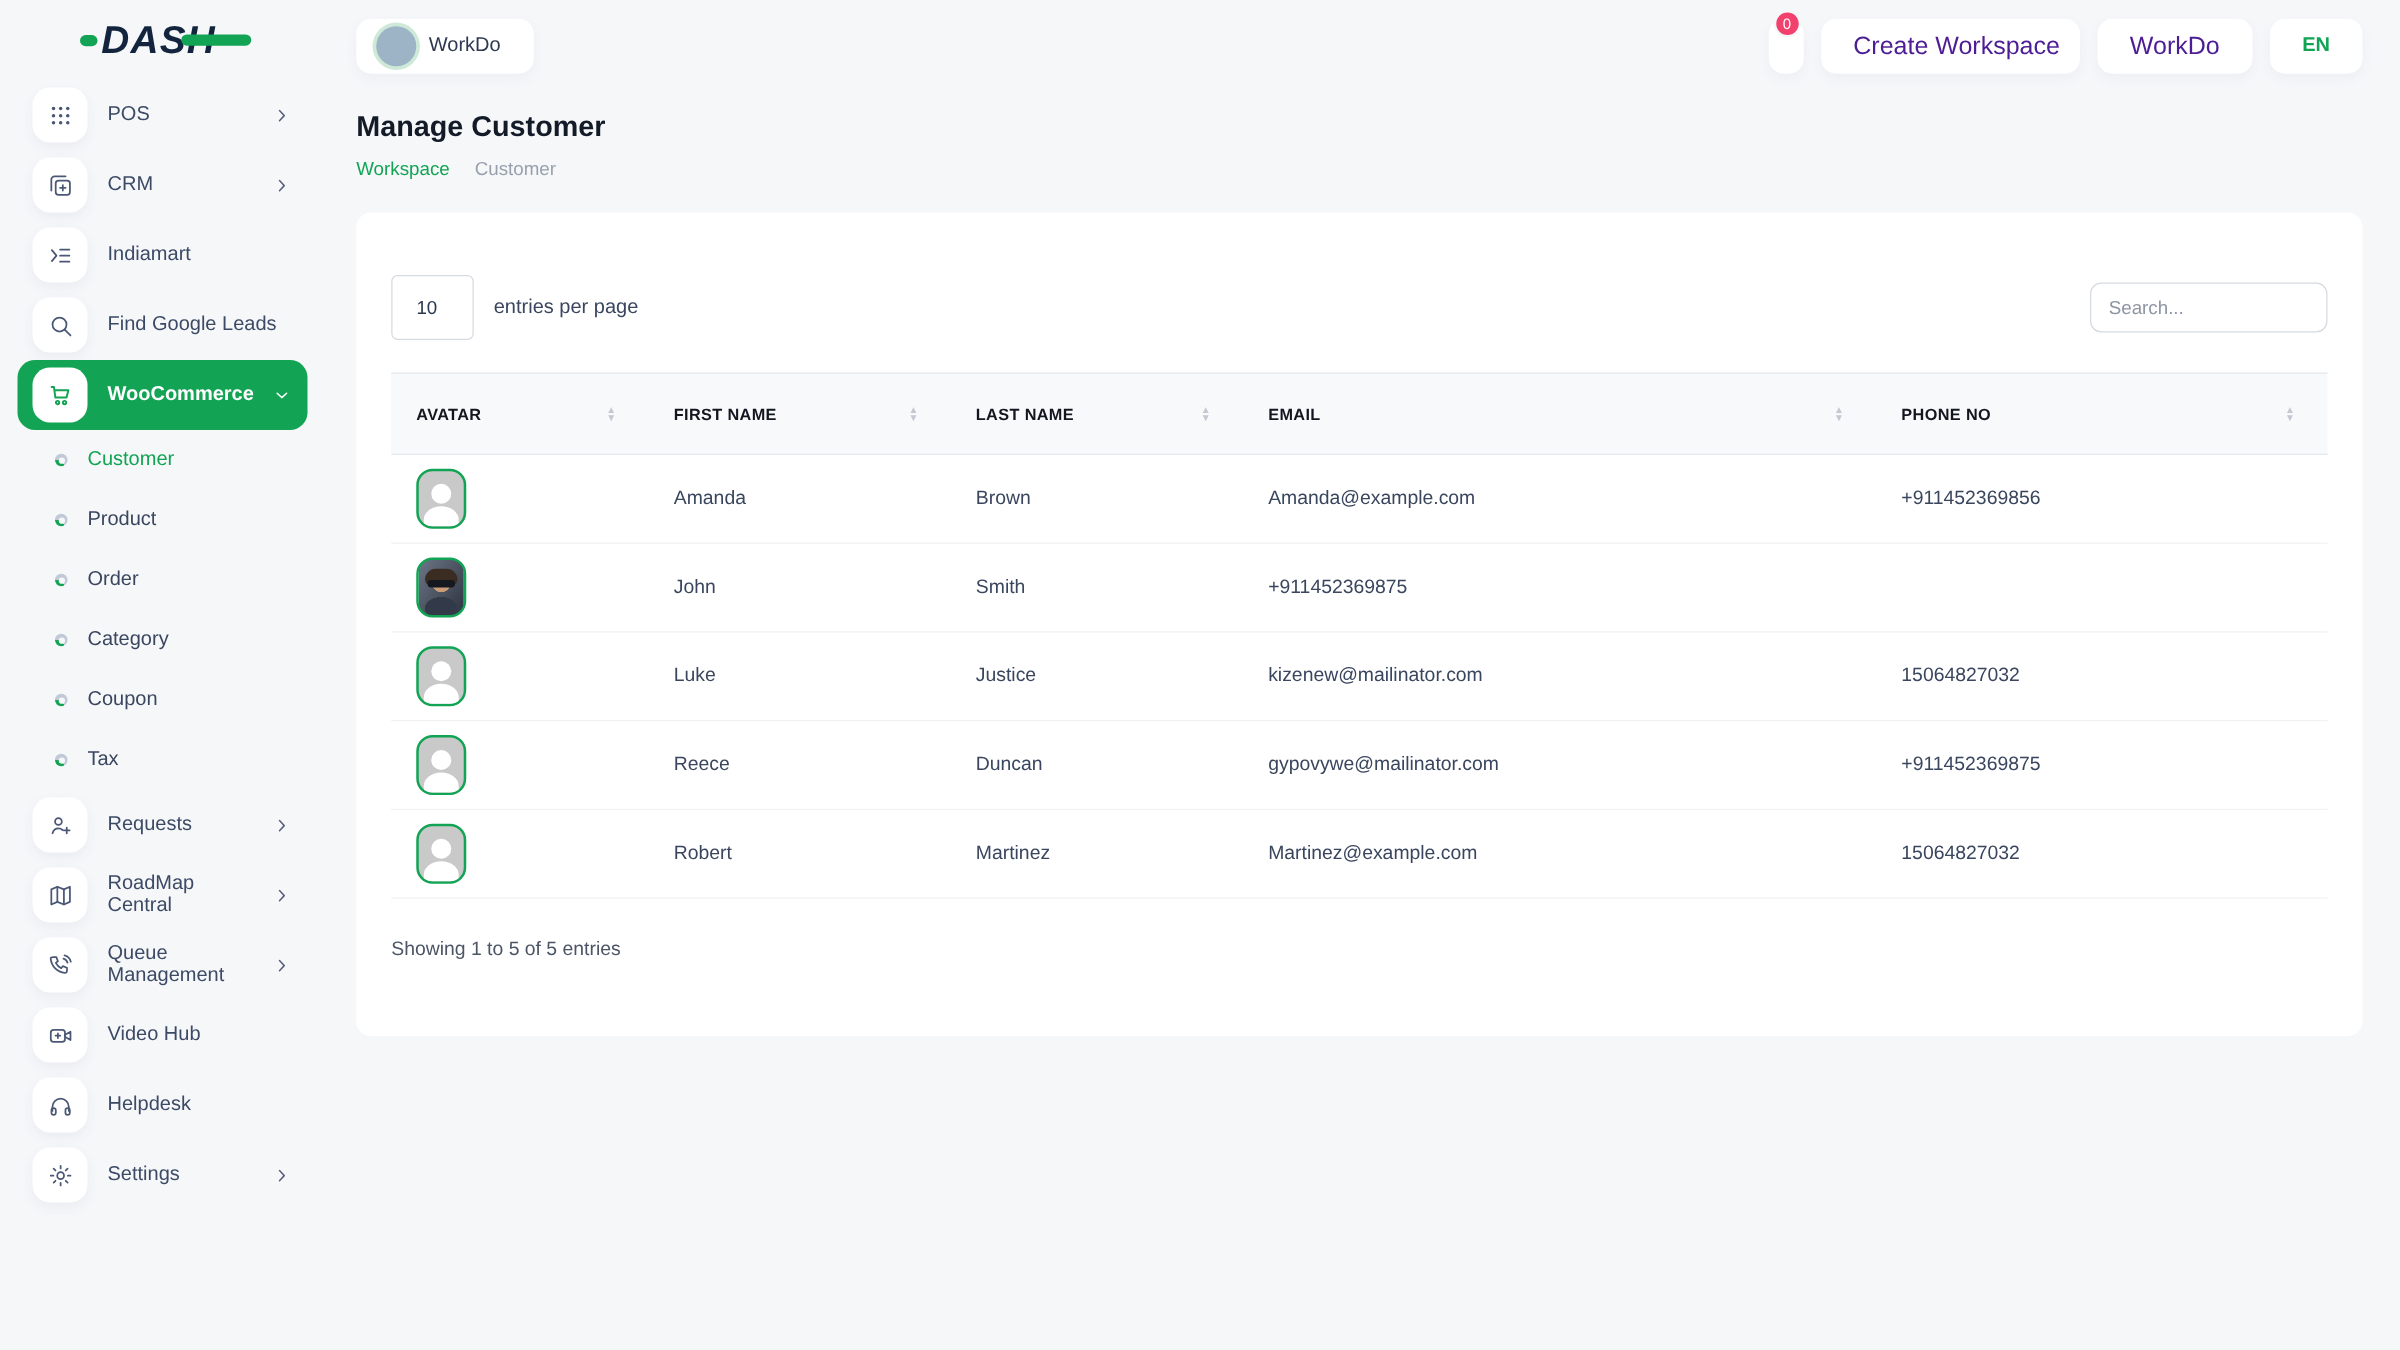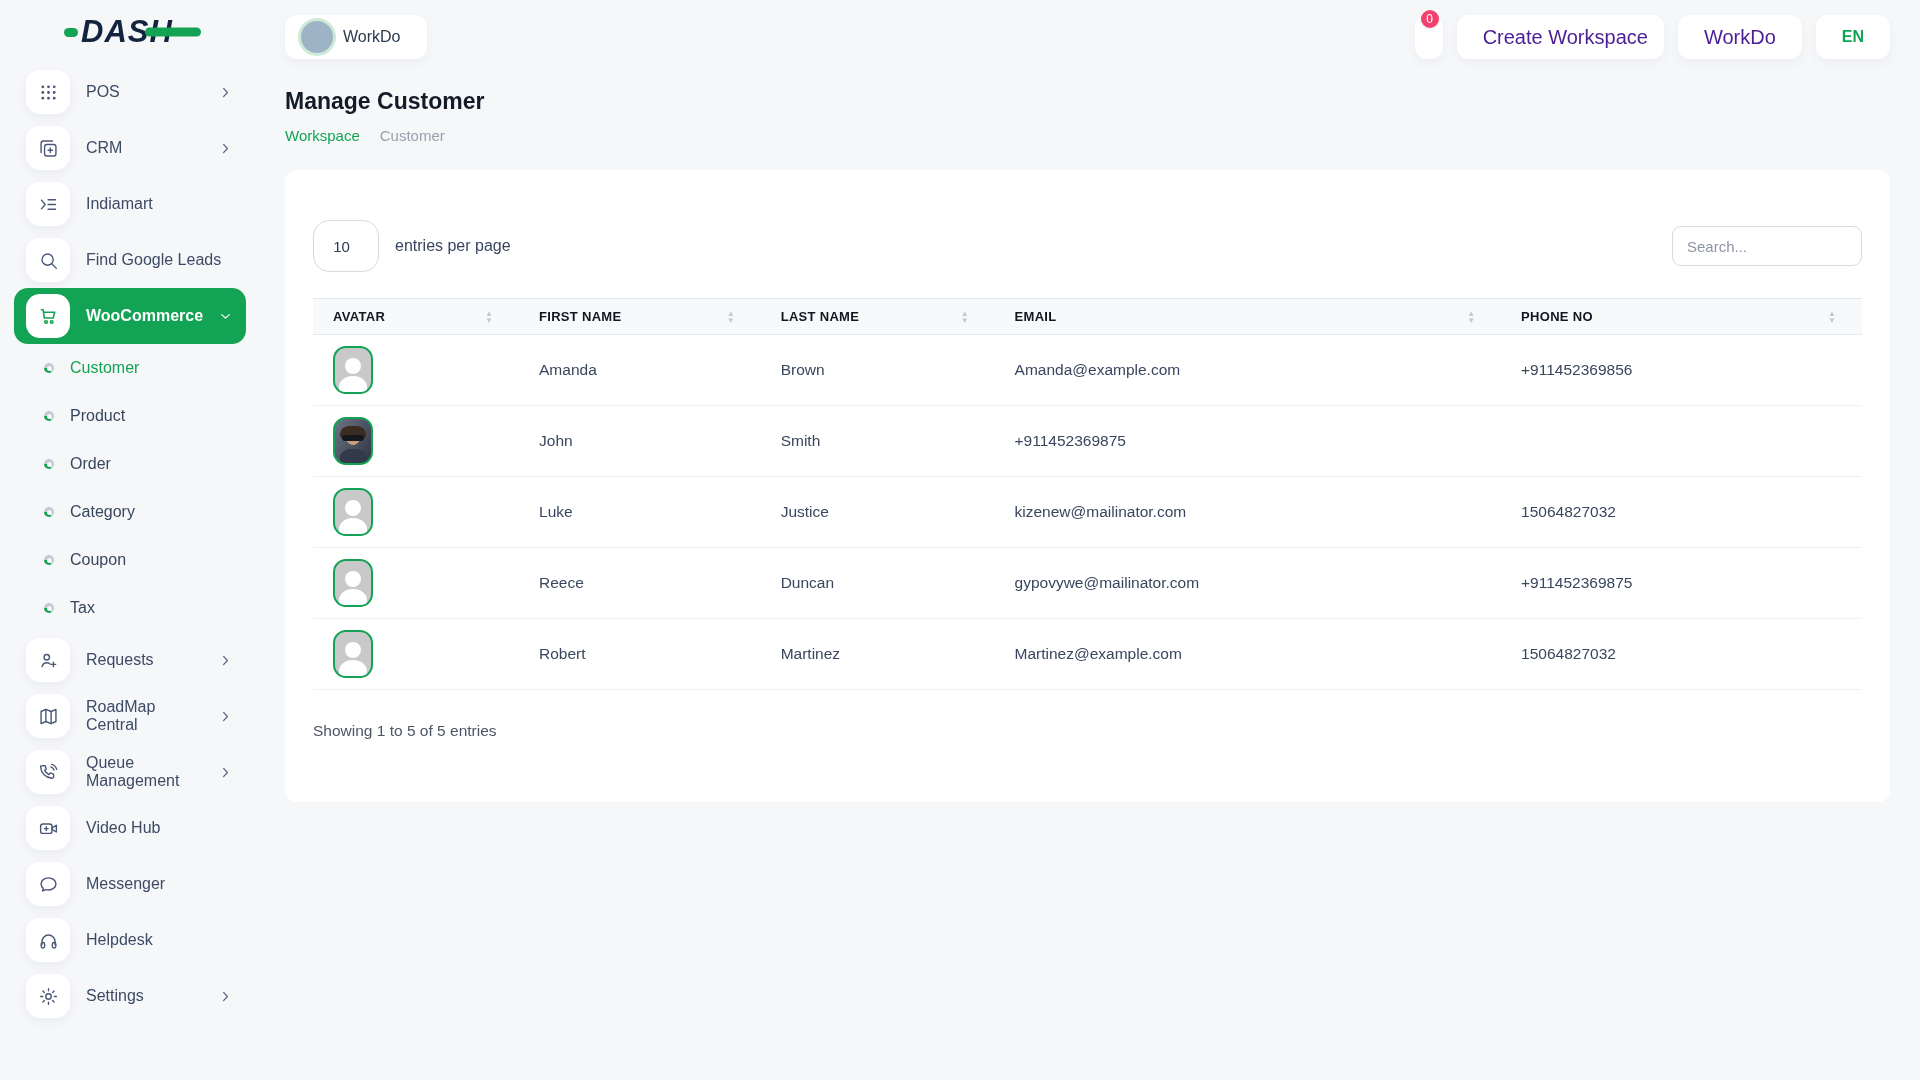--- a/index.html
+++ b/index.html
@@ -66,29 +66,29 @@
   
   .content{padding:24px 30px 0 25px;}
   .page-title{font-size:23px;font-weight:700;color:#141b28;}
   .breadcrumb{display:flex;align-items:center;gap:10px;margin-top:12px;font-size:15px;}
   .crumb-link{color:var(--primary);cursor:pointer;}
   .crumb-sep{color:#8b93a3;display:flex;}
   .crumb-current{color:#98a0ae;}
 
   .card{background:#fff;border-radius:12px;margin-top:26px;padding:50px 28px 60px 28px;min-height:632px;}
   .table-controls{display:flex;align-items:center;}
-  .page-size{border:1px solid #d6dbe2;border-radius:16px;height:52px;width:66px;display:flex;align-items:center;justify-content:center;gap:9px;cursor:pointer;background:#fff;}
+  .page-size{border:1px solid #d6dbe2;border-radius:5px;height:52px;width:66px;display:flex;align-items:center;justify-content:center;gap:9px;cursor:pointer;background:#fff;}
   .page-size-value{font-size:15px;color:#2c394f;}
   .page-size .caret{color:#222;}
   .entries-label{margin-left:16px;font-size:16px;color:#39465e;}
   .search-input{margin-left:auto;width:190px;height:40px;border:1px solid #d6dbe2;border-radius:9px;padding:0 14px;font-size:15px;color:#2c394f;outline:none;font-family:inherit;background:#fff;}
   .search-input::placeholder{color:#8d95a3;}
 
   .table{margin-top:26px;width:100%;}
-  .thead{display:flex;background:#f8f9fb;border-top:1px solid var(--border);border-bottom:1px solid var(--border);height:37px;align-items:center;}
+  .thead{display:flex;background:#f8f9fb;border-top:1px solid var(--border);border-bottom:1px solid var(--border);height:66px;align-items:center;}
   .th{display:flex;align-items:center;justify-content:space-between;padding:0 26px 0 20px;cursor:pointer;}
   .th-label{font-size:13px;font-weight:800;color:#12161f;letter-spacing:.3px;}
   .sort{display:flex;flex-direction:column;line-height:7px;font-size:8px;color:#c3c8d1;}
   .col-avatar{width:13.3%;}
   .col-first{width:15.6%;}
   .col-last{width:15.1%;}
   .col-email{width:32.7%;}
   .col-phone{width:23.3%;}
   .trow{display:flex;align-items:center;height:71px;border-bottom:1px solid #f0f1f4;}
   .td{padding:0 20px;font-size:15.5px;color:#39465e;}
@@ -263,28 +263,20 @@
               <rect x="3" y="6.8" width="13" height="10.8" rx="2.6"></rect>
               <path d="M16 11.3l5-2.9v7.6l-5-2.9z"></path>
               <path d="M9.5 10v4.2M7.4 12.1h4.2"></path>
             </svg>
           </span>
           <span class="nav-label">Video Hub</span>
         </div>
         <div class="nav-item">
           <span class="icon-tile">
             <svg viewBox="0 0 24 24" fill="none" stroke="currentColor" stroke-width="1.6" stroke-linecap="round" stroke-linejoin="round">
-              <path d="M12 4.4c4.7 0 8.5 3.1 8.5 6.9s-3.8 6.9-8.5 6.9c-1 0-2-.1-2.9-.4L5.2 19.4l.8-3.1c-1.5-1.2-2.5-2.9-2.5-5 0-3.8 3.8-6.9 8.5-6.9z"></path>
-            </svg>
-          </span>
-          <span class="nav-label">Messenger</span>
-        </div>
-        <div class="nav-item">
-          <span class="icon-tile">
-            <svg viewBox="0 0 24 24" fill="none" stroke="currentColor" stroke-width="1.6" stroke-linecap="round" stroke-linejoin="round">
               <path d="M4.5 16.8v-3.6a7.5 7.5 0 0 1 15 0v3.6"></path>
               <rect x="3.6" y="14.3" width="4" height="6.2" rx="2"></rect>
               <rect x="16.4" y="14.3" width="4" height="6.2" rx="2"></rect>
             </svg>
           </span>
           <span class="nav-label">Helpdesk</span>
         </div>
         <div class="nav-item">
           <span class="icon-tile">
             <svg viewBox="0 0 24 24" fill="none" stroke="currentColor" stroke-width="1.6" stroke-linecap="round" stroke-linejoin="round">

